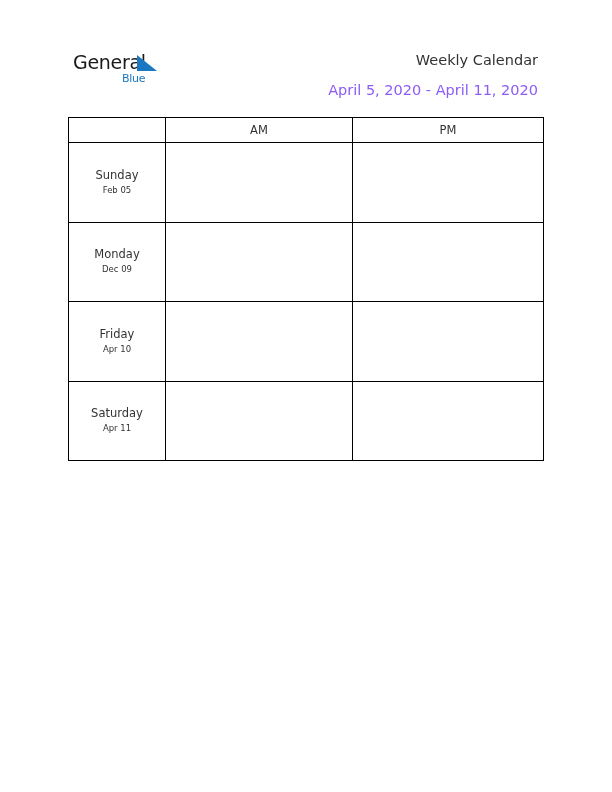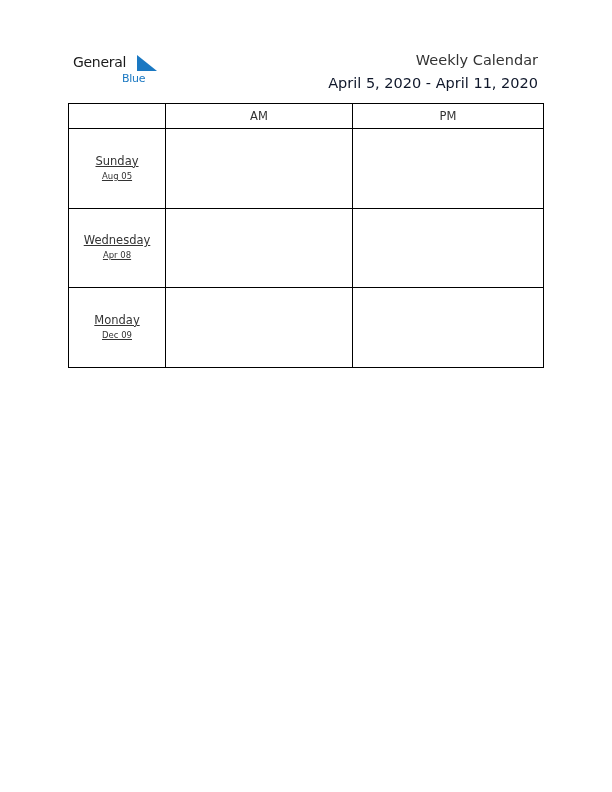--- a/index.html
+++ b/index.html
@@ -1,29 +1,29 @@
 <!DOCTYPE html>
 <html><head>
   <meta charset="utf-8">
   <style>
     html, body { margin: 0; padding: 0; background: #ffffff; }
     body { width: 612px; height: 792px; position: relative; font-family: "DejaVu Sans", "Liberation Sans", sans-serif; color: #333; overflow: hidden; }
     .logo { position: absolute; left: 73px; top: 52px; width: 100px; height: 40px; }
-    .logo-general { position: absolute; left: 0; top: 0; font-size: 14px; color: #1a1a1a; letter-spacing: -0.3px; line-height: 20px; }
+    .logo-general { position: absolute; left: 0; top: 0; font-size: 19px; color: #1a1a1a; letter-spacing: -0.3px; line-height: 20px; }
     .logo-blue { position: absolute; left: 49px; top: 17px; font-size: 11px; color: #1a78c2; letter-spacing: -0.3px; line-height: 20px; }
     .logo-tri { position: absolute; left: 64px; top: 3px; width: 0; height: 0; border-left: 20px solid #1a78c2; border-top: 16px solid transparent; }
     .title { position: absolute; right: 74px; top: 50px; text-align: right; }
     .title-main { font-size: 14.5px; color: #333; line-height: 20px; text-align: right; }
-    .title-range { font-size: 14.5px; color: #0f172a; line-height: 22px; margin-top: 2px; }
-    table.cal { position: absolute; left: 68px; top: 103px; width: 476px; border-collapse: collapse; table-layout: fixed; }
+    .title-range { font-size: 14.5px; color: #8b5cf6; line-height: 22px; margin-top: 9px; }
+    table.cal { position: absolute; left: 68px; top: 117px; width: 476px; border-collapse: collapse; table-layout: fixed; }
     table.cal td, table.cal th { border: 1px solid #000; padding: 0; }
     table.cal th { height: 24px; font-weight: normal; font-size: 11.5px; color: #333; text-align: center; }
     col.c0 { width: 97px; } col.c1 { width: 187px; } col.c2 { width: 191px; }
     tr.day td { height: 78.5px; }
-    td.day-cell { text-align: center; vertical-align: middle; text-decoration: underline; }
+    td.day-cell { text-align: center; vertical-align: middle; }
     .day-name { font-size: 11.5px; color: #333; line-height: 15px; }
     .day-date { font-size: 8.5px; color: #333; line-height: 14px; }
   </style>
 </head>
 <body>
 
 <div class="logo">
   <span class="logo-general">General</span>
   <span class="logo-tri"></span>
   <span class="logo-blue">Blue</span>
@@ -44,35 +44,43 @@
     <tr>
       <th></th>
       <th>AM</th>
       <th>PM</th>
     </tr>
   </thead>
   <tbody>
     <tr class="day">
       <td class="day-cell">
         <div class="day-name">Sunday</div>
-        <div class="day-date">Aug 05</div>
-      </td>
-      <td></td>
-      <td></td>
-    </tr>
-    <tr class="day">
-      <td class="day-cell">
-        <div class="day-name">Wednesday</div>
-        <div class="day-date">Apr 08</div>
+        <div class="day-date">Feb 05</div>
       </td>
       <td></td>
       <td></td>
     </tr>
     <tr class="day">
       <td class="day-cell">
         <div class="day-name">Monday</div>
         <div class="day-date">Dec 09</div>
       </td>
       <td></td>
       <td></td>
     </tr>
+    <tr class="day">
+      <td class="day-cell">
+        <div class="day-name">Friday</div>
+        <div class="day-date">Apr 10</div>
+      </td>
+      <td></td>
+      <td></td>
+    </tr>
+    <tr class="day">
+      <td class="day-cell">
+        <div class="day-name">Saturday</div>
+        <div class="day-date">Apr 11</div>
+      </td>
+      <td></td>
+      <td></td>
+    </tr>
   </tbody>
 </table>
 
 </body></html>

